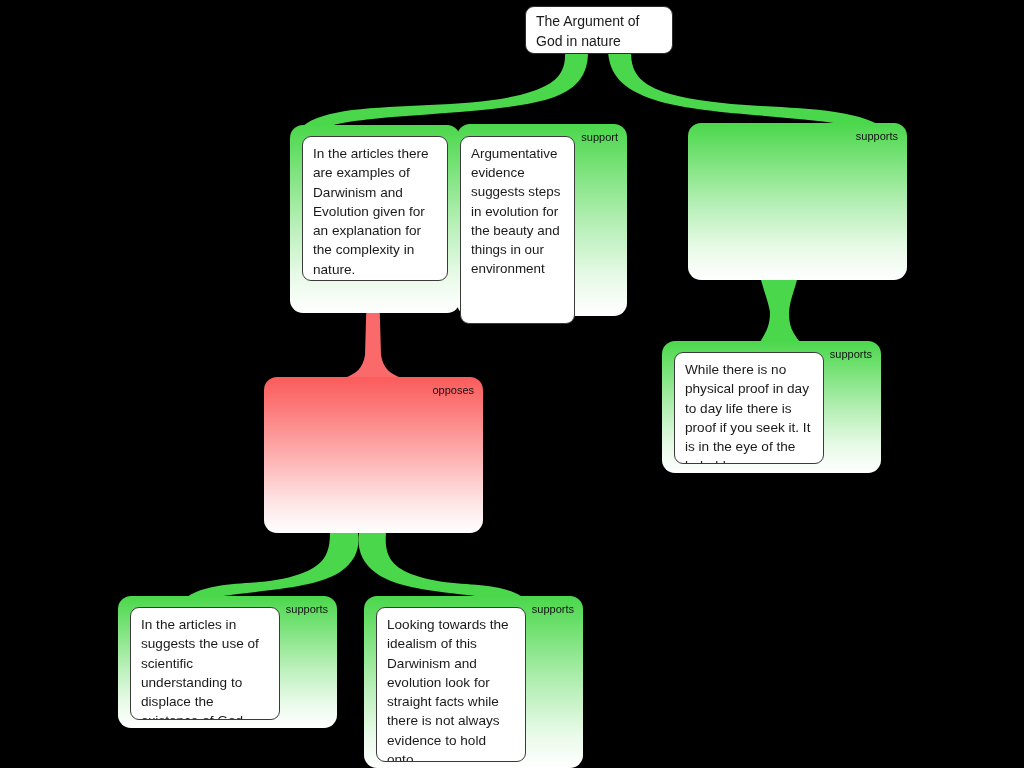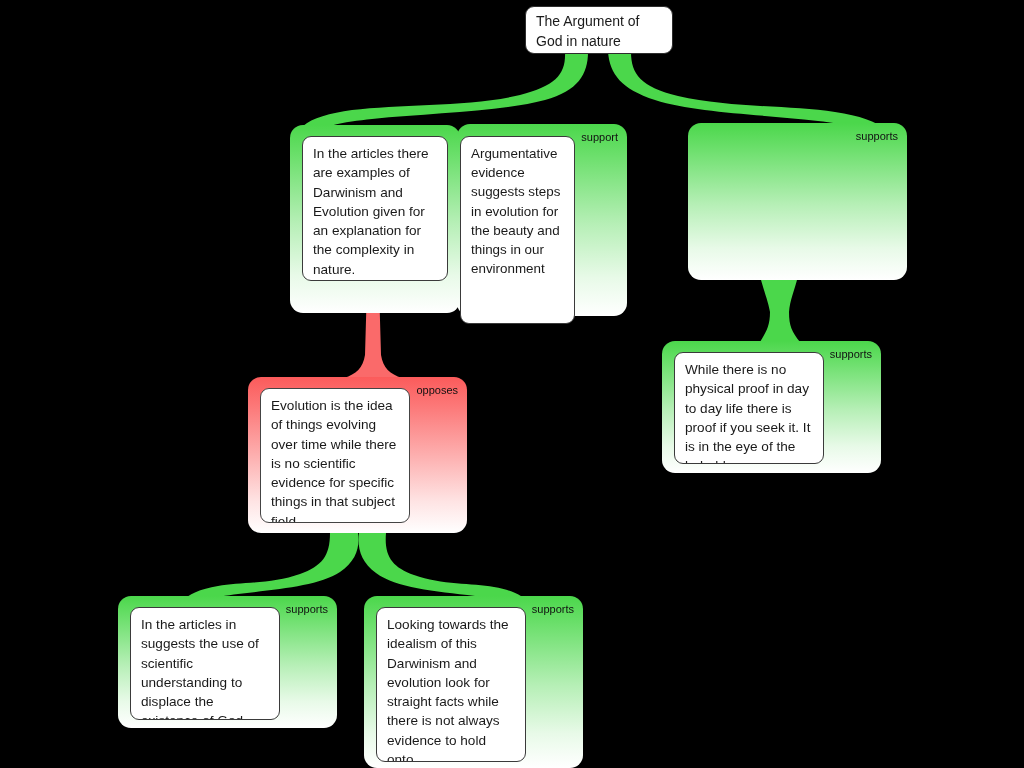--- a/index.html
+++ b/index.html
@@ -158,25 +158,22 @@
     <span class="card-label">supports</span>
   </div>
 
   <div class="card support" style="left:662px; top:341px; width:219px; height:132px; z-index:2;">
     <span class="card-label">supports</span>
     <div class="note" style="left:12px; top:11px; width:150px; height:112px;">
       <span>While there is no physical proof in day to day life there is proof if you seek it. It is in the eye of the beholder.</span>
     </div>
   </div>
 
-  <div class="card oppose" style="left:248px; top:377px; width:219px; height:156px; z-index:2;padding-left:28px;">
+  <div class="card oppose" style="left:264px; top:377px; width:219px; height:156px; z-index:2;padding-left:28px;">
     <span class="card-label">opposes</span>
-    <div class="note oppose-note" style="left:12px; top:11px; width:150px; height:135px;">
-      <span>Evolution is the idea of things evolving over time while there is no scientific evidence for specific things in that subject field.</span>
-    </div>
   </div>
 
   <div class="card support" style="left:118px; top:596px; width:219px; height:132px; z-index:2;">
     <span class="card-label">supports</span>
     <div class="note" style="left:12px; top:11px; width:150px; height:113px;">
       <span>In the articles in suggests the use of scientific understanding to displace the existence of God.</span>
     </div>
   </div>
 
   <div class="card support" style="left:364px; top:596px; width:219px; height:172px; z-index:2;">

